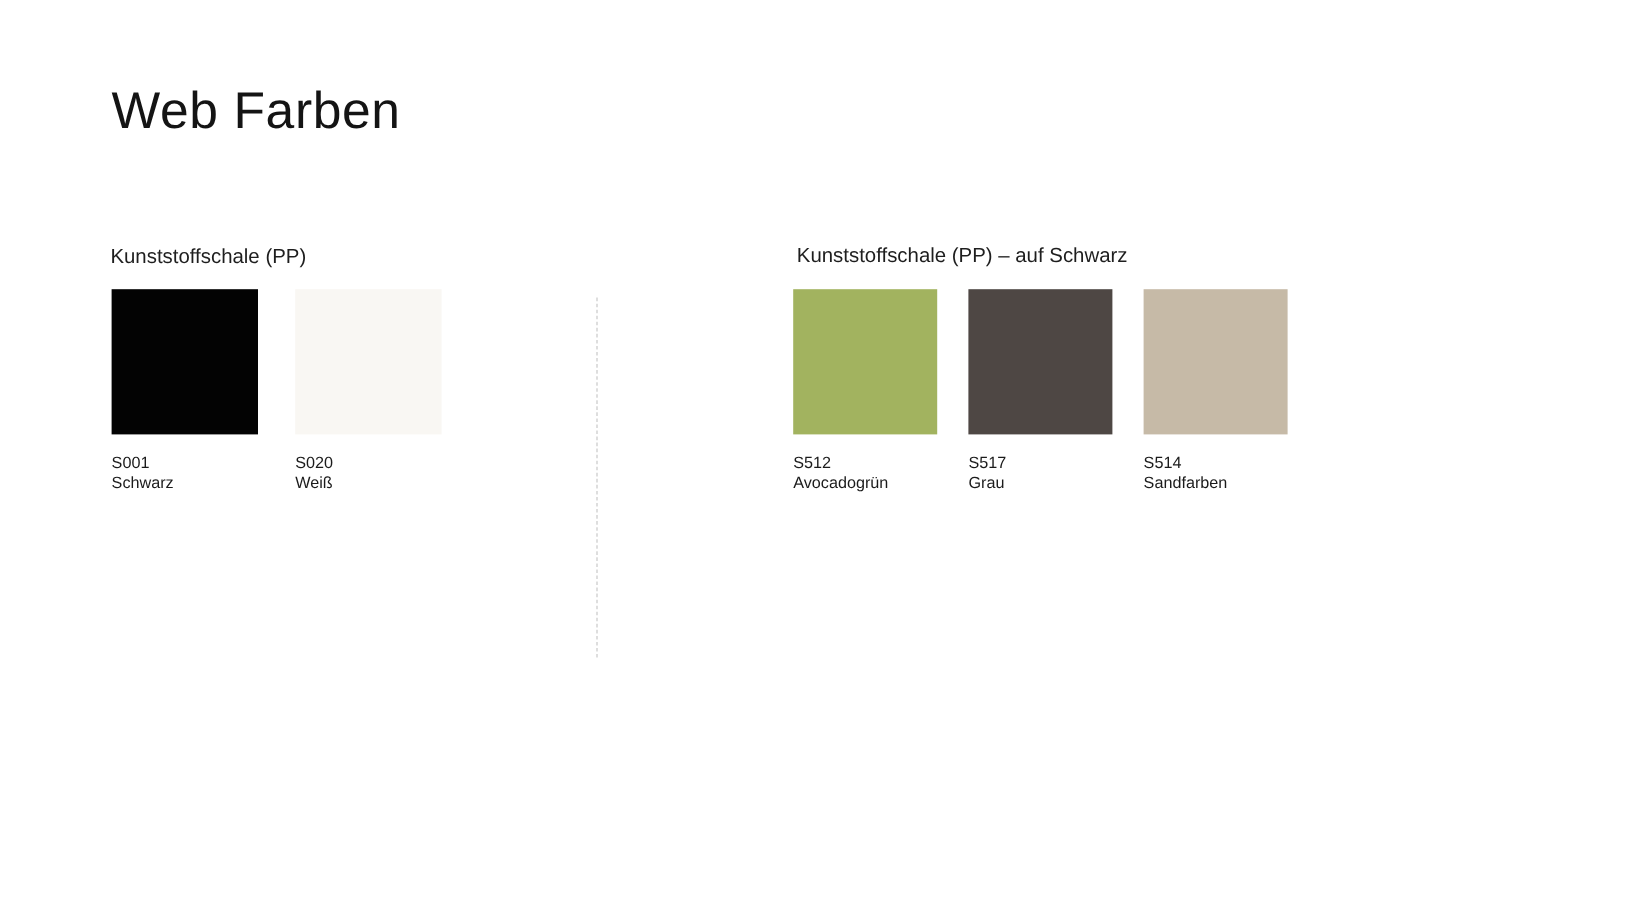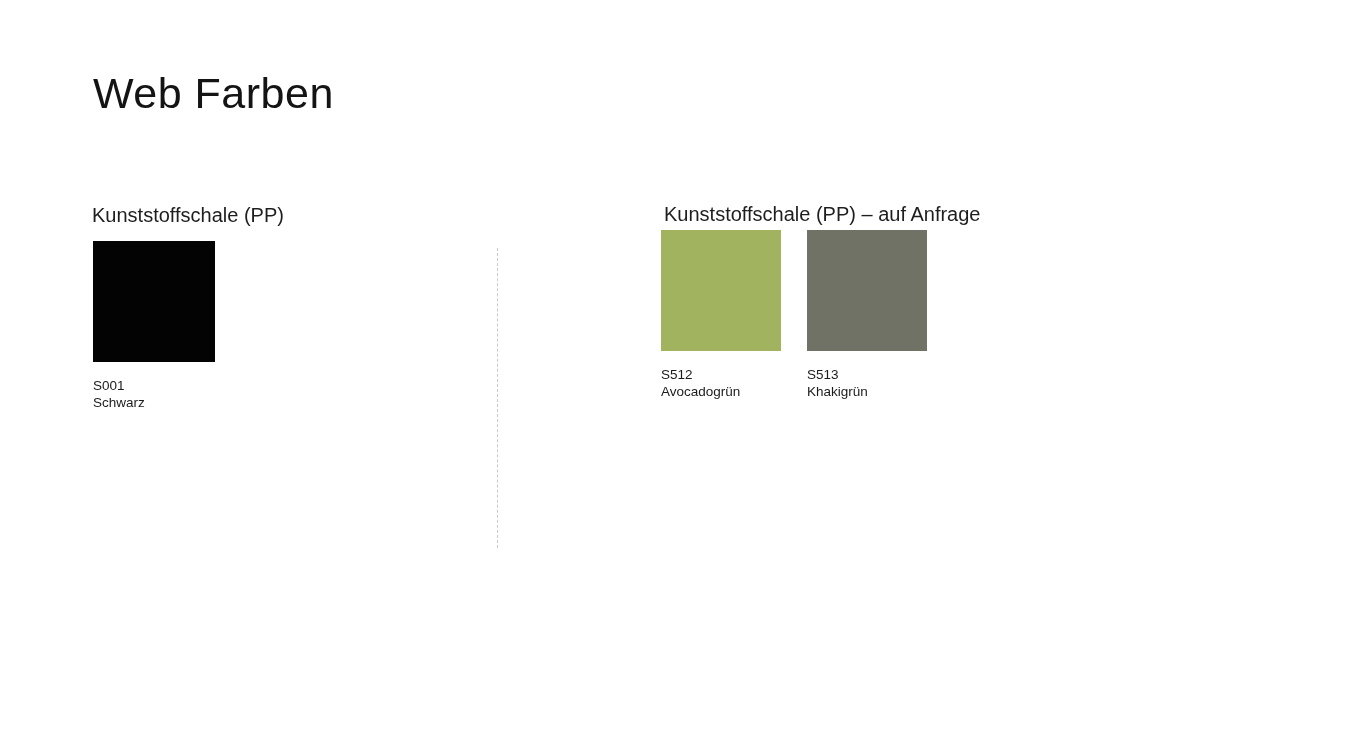--- a/index.html
+++ b/index.html
@@ -25,21 +25,21 @@
     font-weight: 300;
     letter-spacing: 0.5px;
     line-height: 1;
     color: #141414;
     white-space: nowrap;
   }
 
   
   .section-heading {
     position: absolute;
-    font-size: 20px;
+    font-size: 17px;
     font-weight: 400;
     color: #1e1e1e;
     white-space: nowrap;
     line-height: 1;
   }
   .section-heading.left  { left: 92px;  top: 205px; }
   .section-heading.right { left: 664px; top: 204px; }
 
   
   .divider {
@@ -57,21 +57,21 @@
     display: flex;
     flex-wrap: wrap;
   }
   .swatch-grid.left-grid {
     left: 93px;
     top: 241px;
     width: 400px;
   }
   .swatch-grid.right-grid {
     left: 661px;
-    top: 230px;
+    top: 241px;
     width: 620px;
   }
 
   .swatch-cell {
     display: flex;
     flex-direction: column;
     align-items: flex-start;
   }
   .left-grid .swatch-cell  { width: 153px; margin-bottom: 24px; }
   .right-grid .swatch-cell { width: 146px; margin-bottom: 24px; }
@@ -94,53 +94,67 @@
   .swatch-code { display: block; }
   .swatch-name { display: block; }
 </style>
 </head>
 <body>
 
 <div class="page-title">Web Farben</div>
 
 <div class="section-heading left">Kunststoffschale (PP)</div>
 
-<div class="section-heading right">Kunststoffschale (PP) – auf Anfrage</div>
+<div class="section-heading right">Kunststoffschale (PP) – auf Schwarz</div>
 
 <div class="divider" style="border-left-color: rgb(201, 201, 201);"></div>
 
 <div class="swatch-grid left-grid">
 
   <div class="swatch-cell">
     <span class="swatch-chip" style="background-color: rgb(3, 3, 3);"></span>
     <span class="swatch-label">
       <span class="swatch-code">S001</span>
       <span class="swatch-name">Schwarz</span>
     </span>
   </div>
 
+  <div class="swatch-cell">
+    <span class="swatch-chip" style="background-color: rgb(249, 247, 243);"></span>
+    <span class="swatch-label">
+      <span class="swatch-code">S020</span>
+      <span class="swatch-name">Weiß</span>
+    </span>
+  </div>
 
 </div>
 
 <div class="swatch-grid right-grid">
 
   <div class="swatch-cell">
     <span class="swatch-chip" style="background-color: rgb(162, 179, 95);"></span>
     <span class="swatch-label">
       <span class="swatch-code">S512</span>
       <span class="swatch-name">Avocadogrün</span>
     </span>
   </div>
 
+  <div class="swatch-cell">
+    <span class="swatch-chip" style="background-color: rgb(78, 71, 68);"></span>
+    <span class="swatch-label">
+      <span class="swatch-code">S517</span>
+      <span class="swatch-name">Grau</span>
+    </span>
+  </div>
+
+  <div class="swatch-cell">
+    <span class="swatch-chip" style="background-color: rgb(198, 186, 167);"></span>
+    <span class="swatch-label">
+      <span class="swatch-code">S514</span>
+      <span class="swatch-name">Sandfarben</span>
+    </span>
+  </div>
 
 
 
 
 
-  <div class="swatch-cell">
-    <span class="swatch-chip" style="background-color: rgb(111, 114, 101);"></span>
-    <span class="swatch-label">
-      <span class="swatch-code">S513</span>
-      <span class="swatch-name">Khakigrün</span>
-    </span>
-  </div>
-
 </div>
 
 </body></html>

